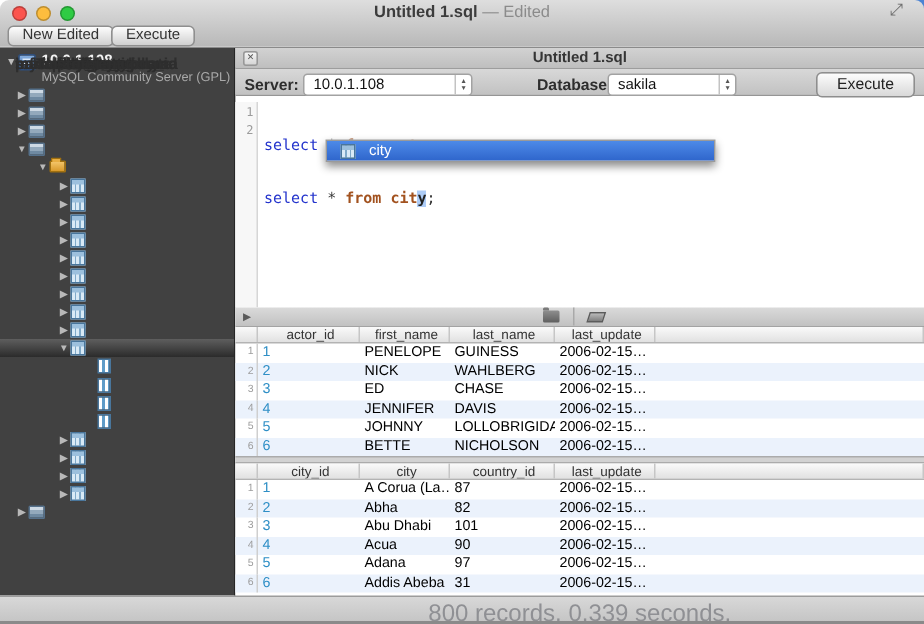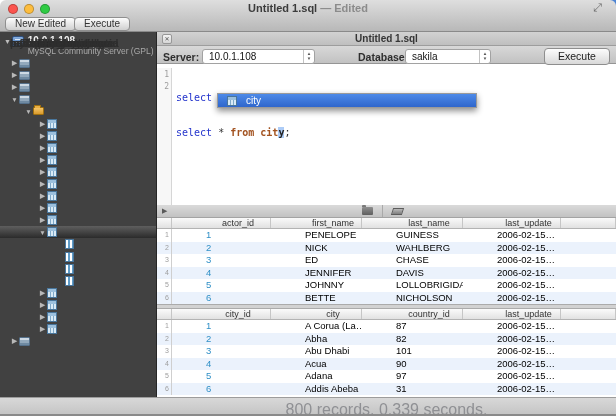--- a/index.html
+++ b/index.html
@@ -7,21 +7,21 @@
   .window{position:relative;width:616px;height:416px;overflow:hidden;
     font-family:"Liberation Sans",sans-serif;background:#fff;}
   .corner-blue{position:absolute;top:0;right:0;width:10px;height:10px;background:#4b83d3;}
   
   .chrome{position:absolute;top:0;left:0;right:0;height:32px;
     background:linear-gradient(#dedede,#b8b8b8);border-bottom:1px solid #8a8a8a;
     border-radius:6px 6px 0 0;}
   .lights{position:absolute;top:4px;left:8px;display:flex;gap:6px;}
   .light{width:10px;height:10px;border-radius:50%;border:1px solid rgba(0,0,0,.25);}
   .wtitle{position:absolute;top:2px;left:0;right:0;text-align:center;font-size:11px;color:#3c3c3c;font-weight:bold;}
-  .wtitle .state{color:#8b8b8b;font-weight:bold;margin-top:42px;}
+  .wtitle .state{color:#8b8b8b;font-weight:normal;margin-top:42px;}
   .fullscreen{position:absolute;top:1px;right:14px;font-size:11px;color:#6e6e6e;cursor:default;}
   .mbtn{position:absolute;height:14px;padding:0 9px;font-size:10px;color:#333;
     background:linear-gradient(#fdfdfd,#d0d0d0);border:1px solid #8f8f8f;border-radius:4px;
     line-height:12px;}
   #btn-newquery{top:17px;left:5px;}
   #btn-execute-top{top:17px;left:74px;}
   
   .sidebar{position:absolute;top:32px;left:0;width:157px;bottom:19px;background:#414141;
     border-right:1px solid #262626;overflow:hidden;}
   .srv{display:flex;padding:3px 2px 1px 4px;}
@@ -77,21 +77,21 @@
   .acrow .aclabel{color:#fff;font-size:10px;}
   
   .results{position:absolute;top:173px;left:0;right:0;bottom:0;background:#fff;}
   .rtoolbar{position:relative;height:13px;background:linear-gradient(#dadada,#c2c2c2);border-bottom:1px solid #a3a3a3;}
   .rplay{position:absolute;left:5px;top:2px;font-size:7px;color:#5a5a5a;}
   .ricons{position:absolute;left:205px;top:0;display:flex;align-items:center;height:12px;gap:9px;}
   .ricon-sep{width:1px;height:12px;background:#a9a9a9;}
   .exp-icon{width:11px;height:8px;background:linear-gradient(#8f8f8f,#5f5f5f);border-radius:1px;position:relative;}
   .exp-icon::before{content:"";position:absolute;top:-2px;left:0;width:4px;height:2px;background:#7a7a7a;border-radius:1px 1px 0 0;}
   .ers-icon{width:11px;height:7px;background:linear-gradient(#b9b9b9,#7e7e7e);transform:skewX(-18deg);border:1px solid #5c5c5c;}
-  .ghead,.grow{display:flex;width:100%;gap:31px;}
+  .ghead,.grow{display:flex;width:100%;}
   .ghead{height:11px;background:linear-gradient(#fafafa,#e1e1e1);border-bottom:1px solid #b3b3b3;}
   .ghead .gcell{border-right:1px solid #c6c6c6;font-size:9px;color:#333;text-align:center;line-height:11px;overflow:hidden;}
   .grow{height:12.5px;font-size:9.5px;line-height:12.5px;}
   .grow.alt{background:#ebf2fc;}
   .gcell{overflow:hidden;white-space:nowrap;}
   .gut{width:15px;flex:none;border-right:1px solid #cfcfcf;font-size:7px;color:#9d9d9d;text-align:right;padding-right:2px;}
   .c0{width:68px;flex:none;padding-left:3px;}
   .c1{width:60px;flex:none;padding-left:3px;}
   .c2{width:70px;flex:none;padding-left:3px;}
   .c3{width:67px;flex:none;padding-left:3px;}

